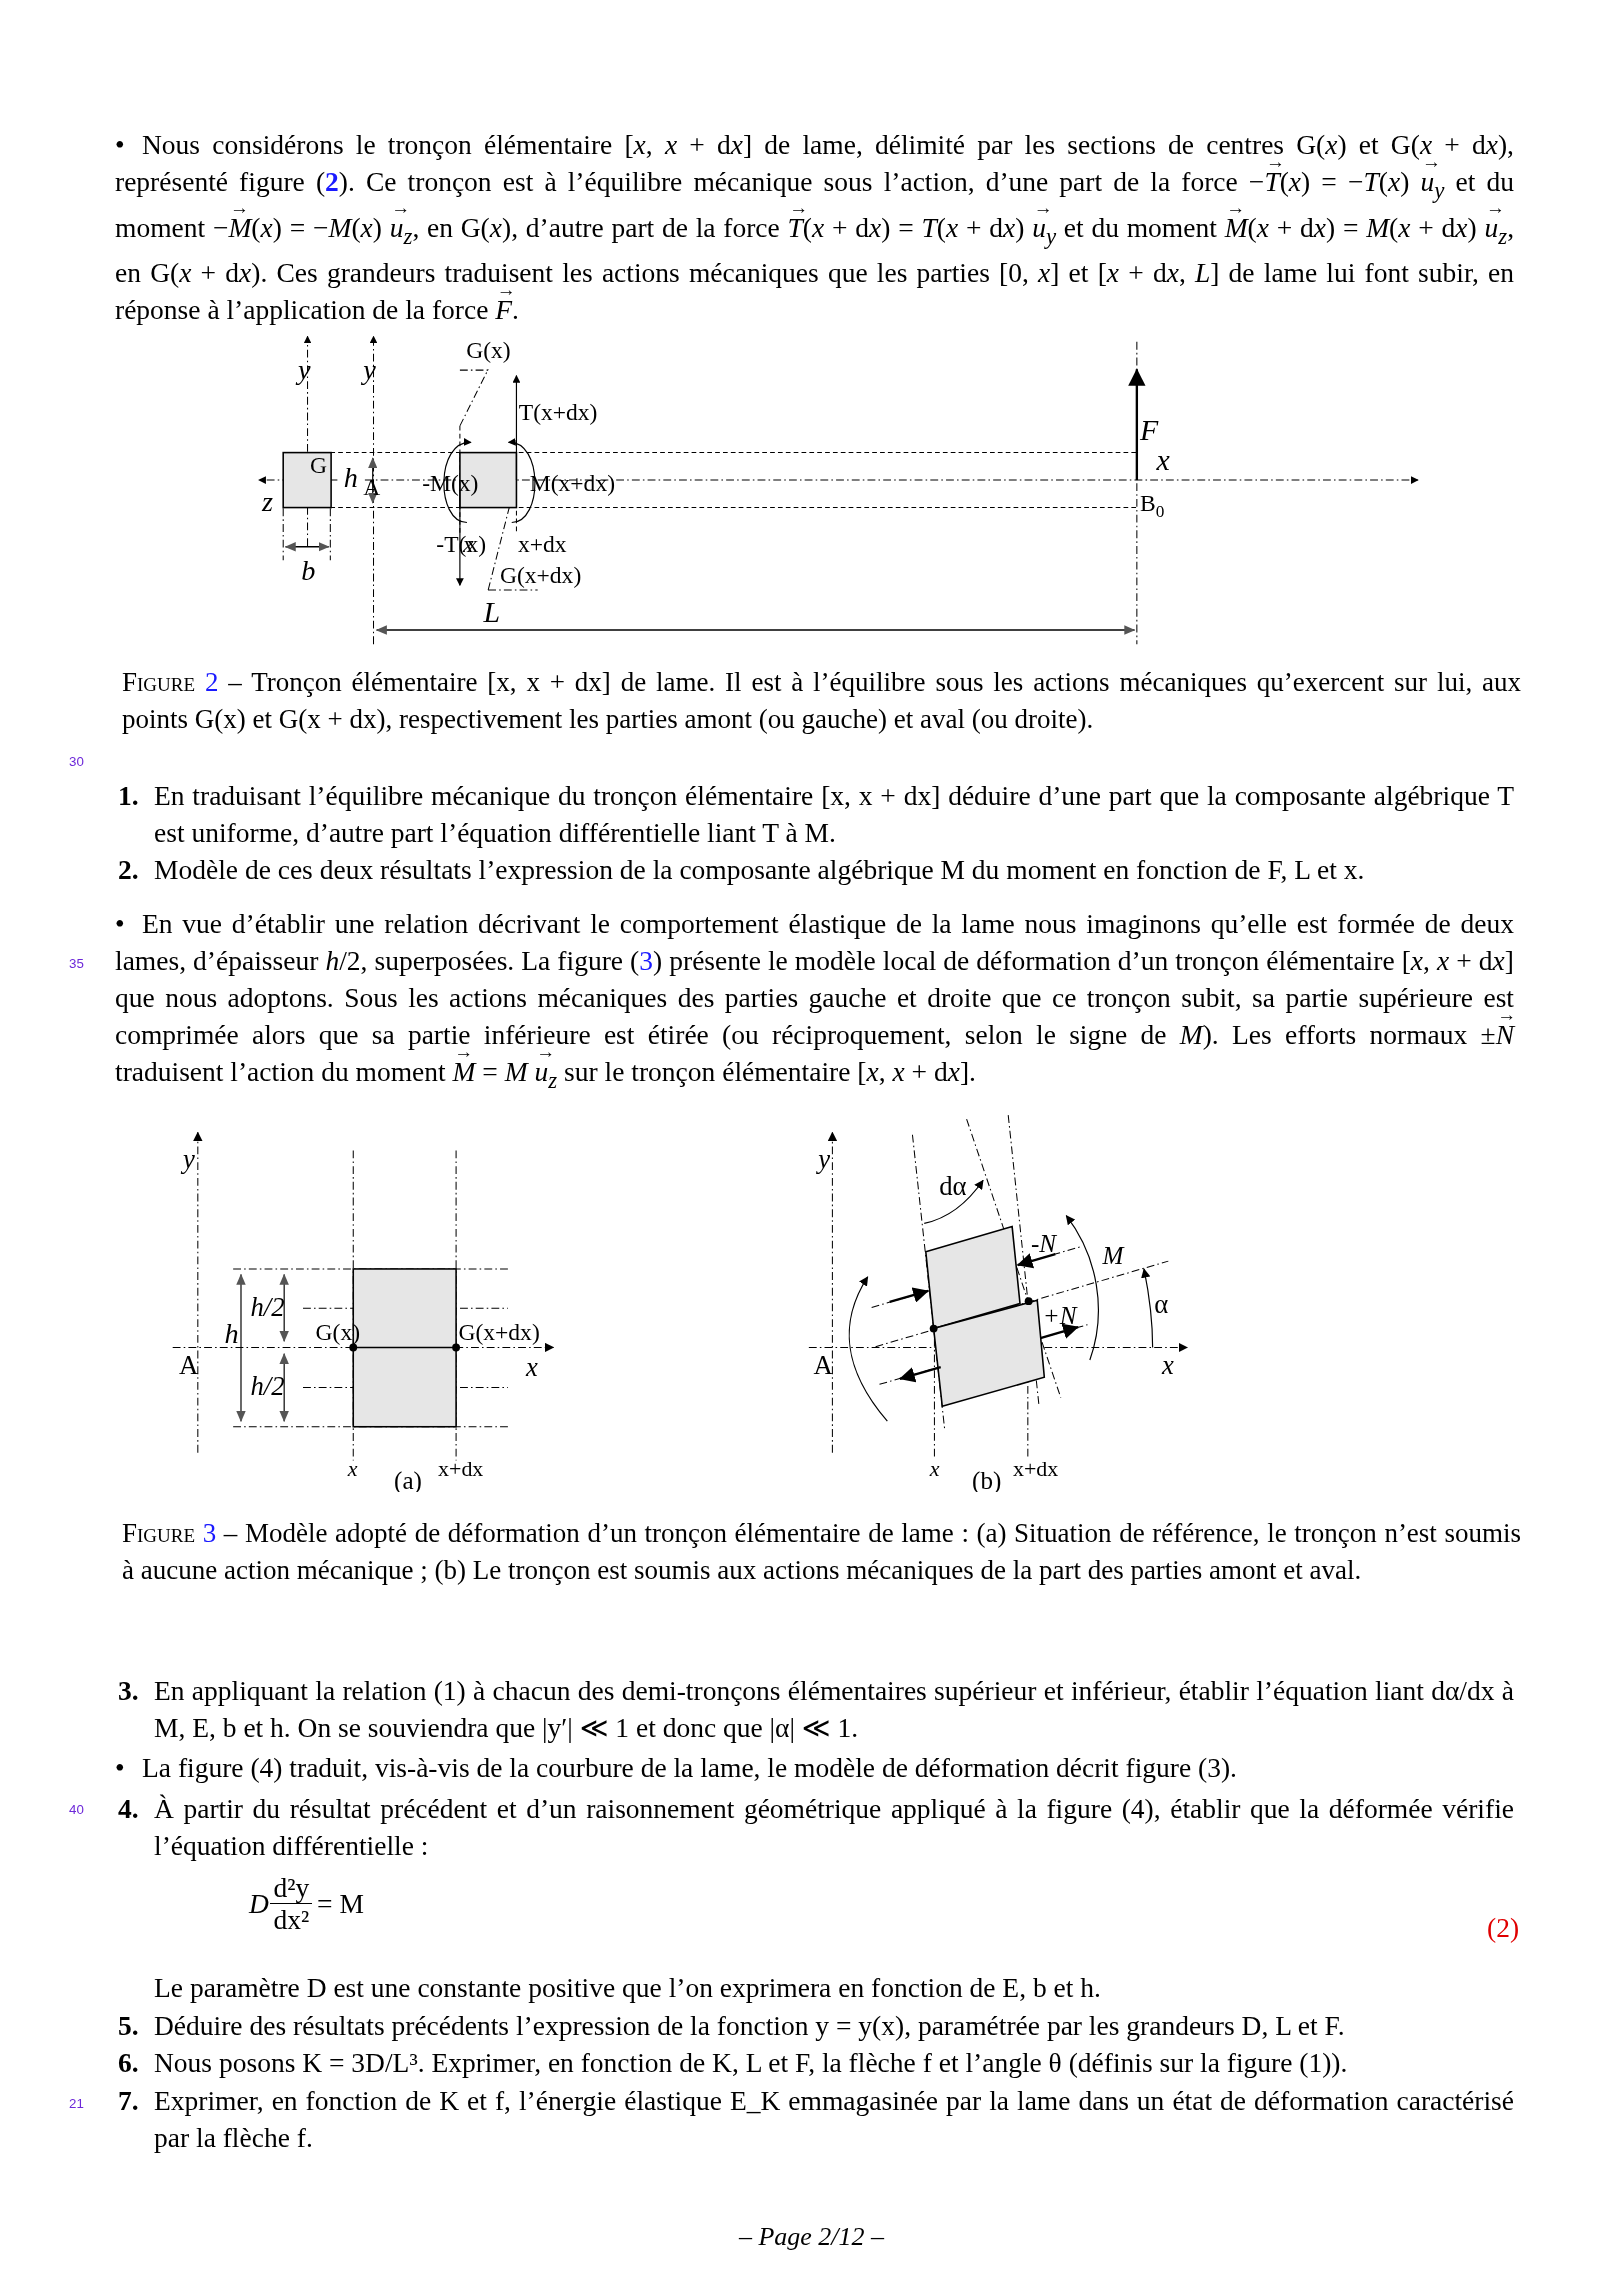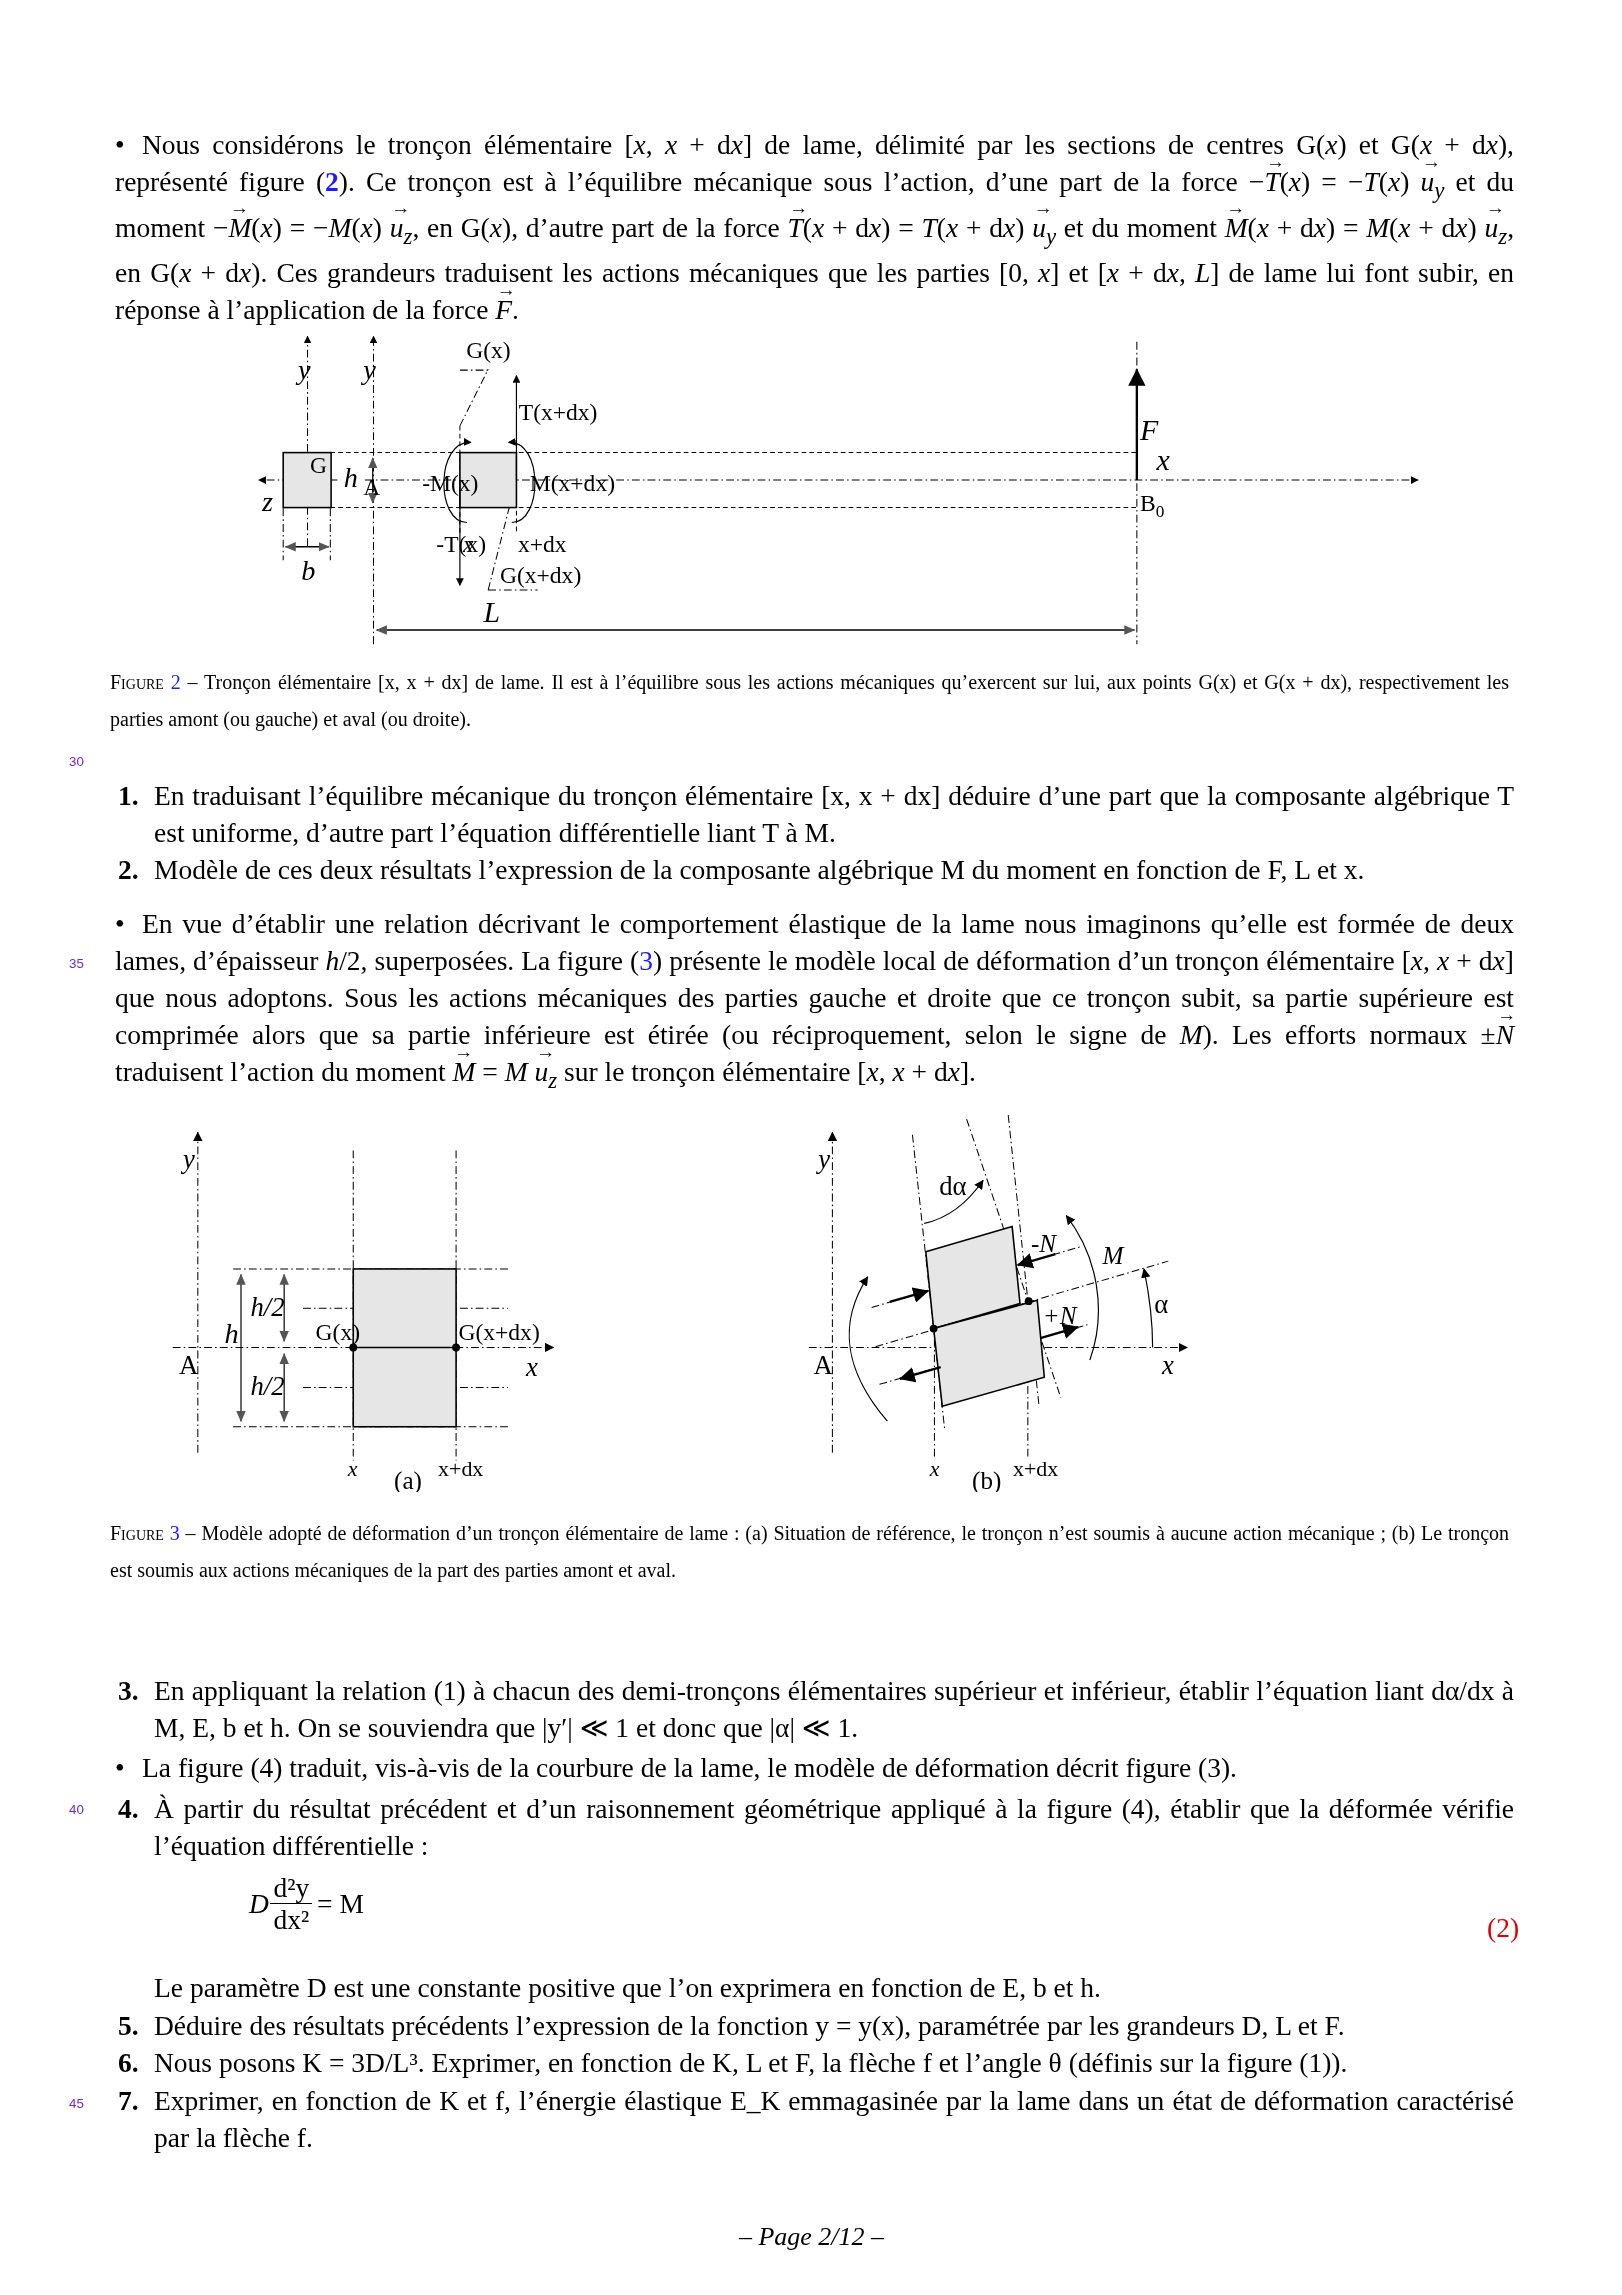--- a/index.html
+++ b/index.html
@@ -5,21 +5,21 @@
   html, body { margin: 0; padding: 0; background: #ffffff; }
   body { width: 1623px; height: 2295px; position: relative; overflow: hidden;
          font-family: "Liberation Serif", "DejaVu Serif", serif; color: #000; }
   .page { position: absolute; left: 0; top: 0; width: 1623px; height: 2295px; }
   .para { position: absolute; left: 115px; width: 1399px; font-size: 27.5px; line-height: 37px;
           text-align: justify; text-align-last: left; }
   .para .bullet { display: inline-block; width: 27px; }
   .q { position: absolute; left: 154px; width: 1360px; font-size: 27.5px; line-height: 37px;
        text-align: justify; }
   .q .num { position: absolute; left: -36px; font-weight: bold; }
-  .caption { position: absolute; left: 110px; width: 1399px; font-size: 20px; line-height: 37px;
+  .caption { position: absolute; left: 122px; width: 1399px; font-size: 27px; line-height: 37px;
              text-align: justify; }
   .sc { font-variant: small-caps; }
   .ref-blue { color: #1a1aff; }
   .ref-red { color: #e00000; }
   .lineno { position: absolute; left: 69px; font-family: "Liberation Sans", "DejaVu Sans", sans-serif;
             font-size: 13.3px; color: #6d28d9; }
   .i { font-style: italic; }
   .vec { position: relative; display: inline-block; font-style: italic; }
   .vec::before { content: "\2192"; position: absolute; top: -19.6px; left: 1.6px; font-size: 19px; font-style: normal; }
   .footer { position: absolute; top: 2222px; left: 0; width: 1623px; text-align: center;
@@ -269,17 +269,17 @@
   </div>
   <div class="q" style="top:2044px;">
     <span class="num">6.</span>
     <span>Nous posons K = 3D/L³. Exprimer, en fonction de K, L et F, la flèche f et l’angle θ (définis sur la figure (1)).</span>
   </div>
   <div class="q" style="top:2082px;">
     <span class="num">7.</span>
     <span>Exprimer, en fonction de K et f, l’énergie élastique E_K emmagasinée par la lame dans un état de déformation</span>
     <span>caractérisé par la flèche f.</span>
   </div>
-  <div class="lineno" style="top:2096px;">45</div>
+  <div class="lineno" style="top:2096px;">21</div>
 
   <div class="footer">– Page 2/12 –</div>
 </div>
 
 
 </body></html>

